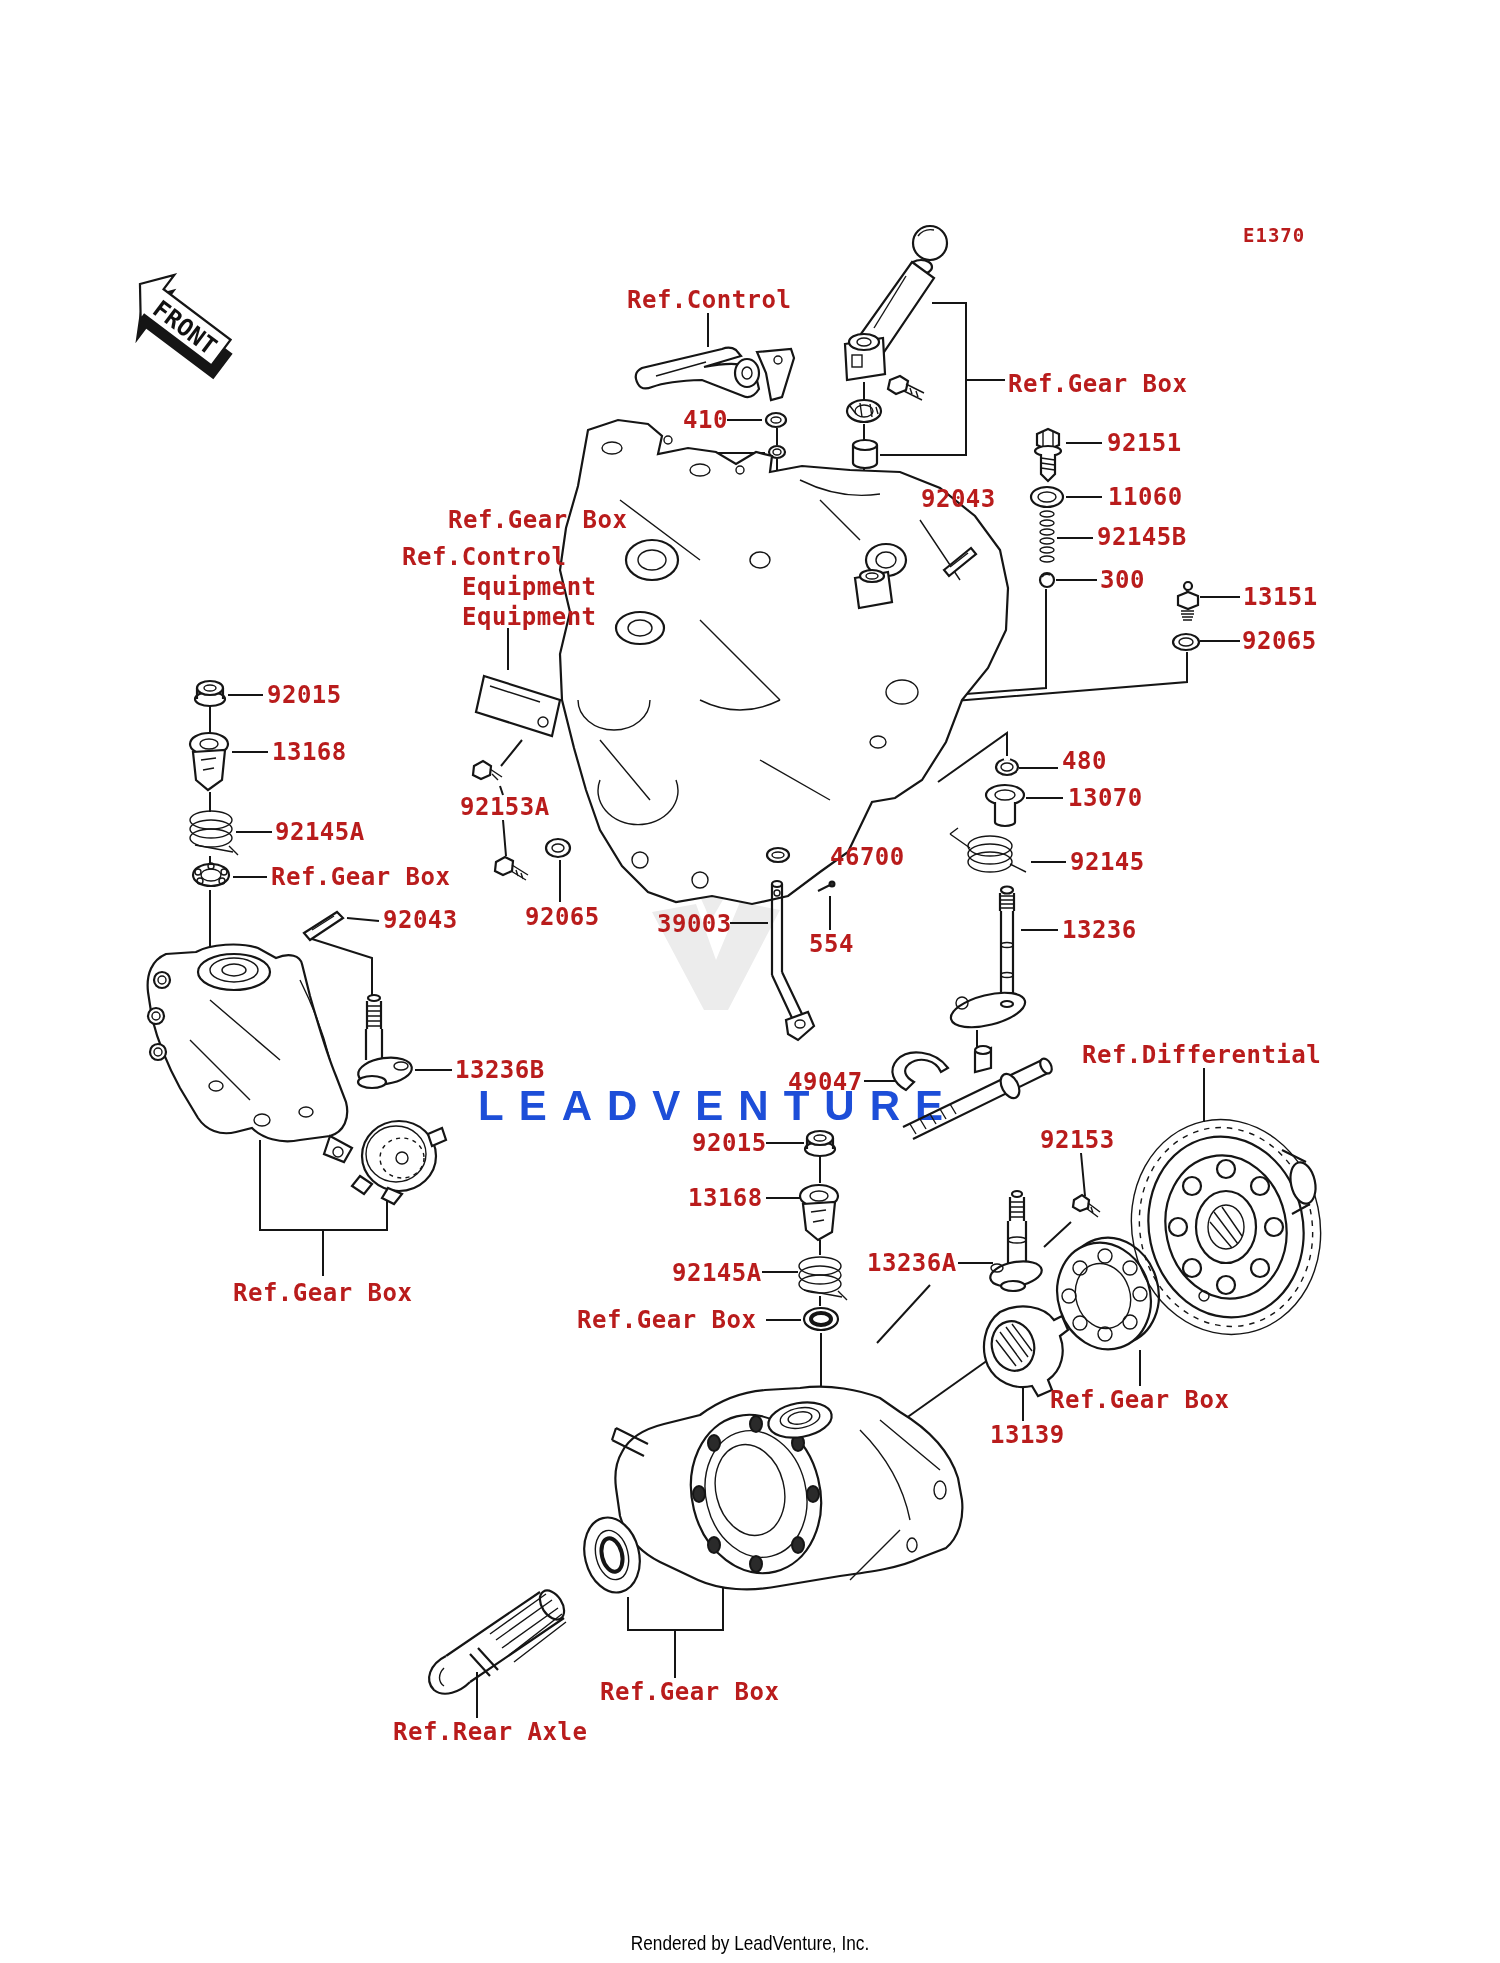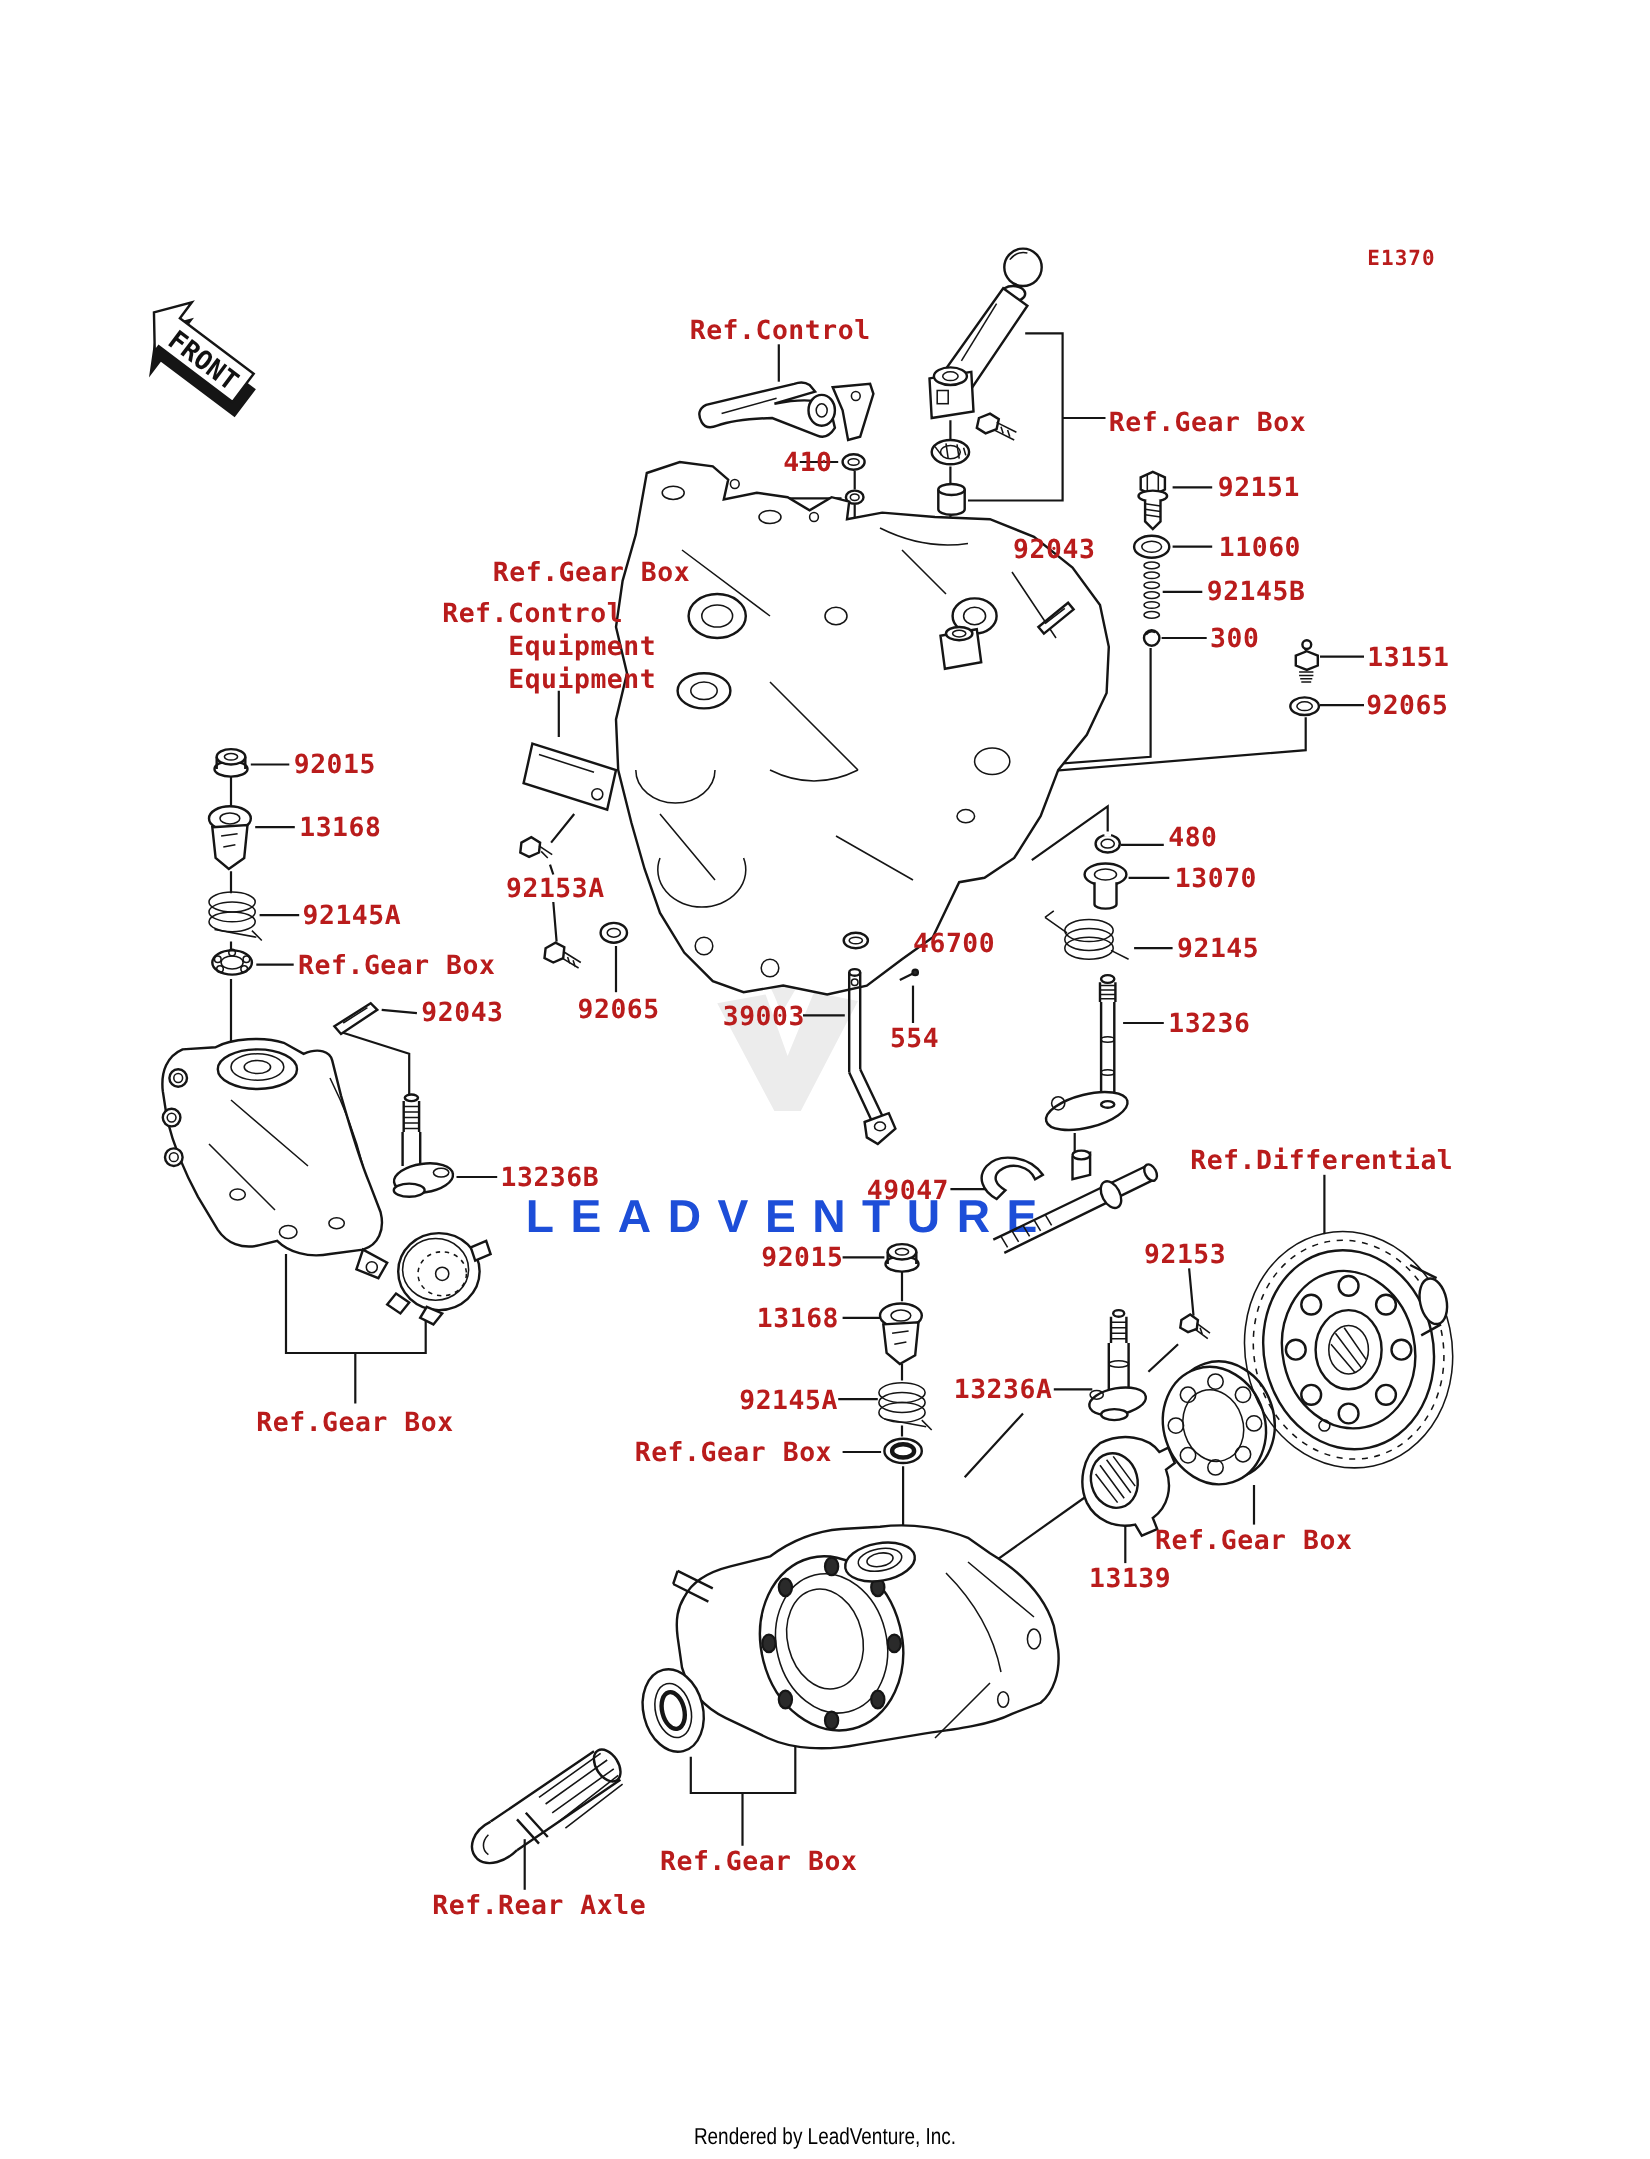--- a/index.html
+++ b/index.html
@@ -468,21 +468,21 @@
                            M490,1634 L546,1594 M514,1662 L566,1622"></path>
       <path class="pt" d="M478,1648 L498,1670 M470,1654 L490,1676"></path>
       <path class="pt" d="M446,1656 C430,1664 424,1680 434,1690 C444,1698 460,1692 470,1682"></path>
       <path class="thin" d="M444,1668 C438,1674 438,1682 444,1686"></path>
     </g>
   </svg>
 
   <div class="lbl code" style="left:1243px;top:224px">E1370</div>
 
   <div class="lbl" style="left:627px;top:288px">Ref.Control</div>
-  <div class="lbl" style="left:712px;top:408px">410</div>
+  <div class="lbl" style="left:683px;top:408px">410</div>
   <div class="lbl" style="left:1008px;top:372px">Ref.Gear Box</div>
   <div class="lbl" style="left:921px;top:487px">92043</div>
   <div class="lbl" style="left:1107px;top:431px">92151</div>
   <div class="lbl" style="left:1108px;top:485px">11060</div>
   <div class="lbl" style="left:1097px;top:525px">92145B</div>
   <div class="lbl" style="left:1100px;top:568px">300</div>
   <div class="lbl" style="left:1243px;top:585px">13151</div>
   <div class="lbl" style="left:1242px;top:629px">92065</div>
   <div class="lbl" style="left:448px;top:508px">Ref.Gear Box</div>
   <div class="lbl" style="left:402px;top:545px">Ref.Control</div>

